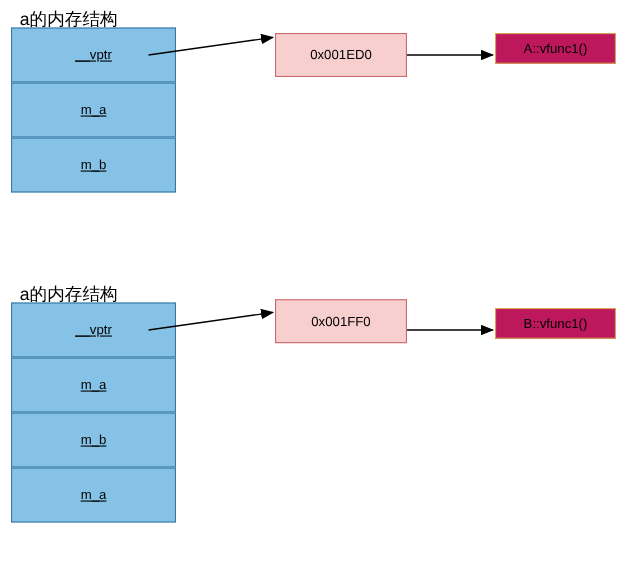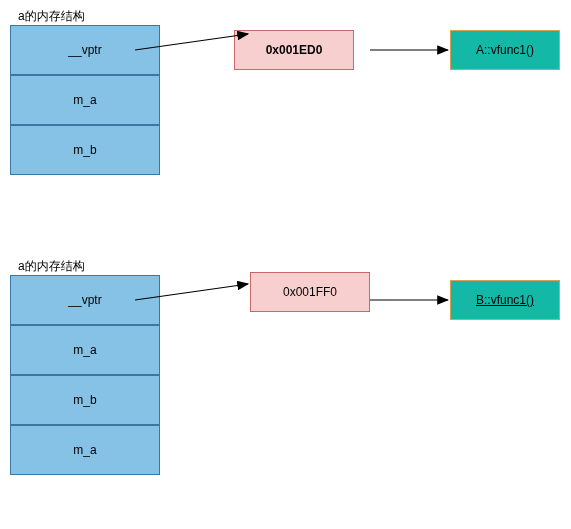--- a/index.html
+++ b/index.html
@@ -8,82 +8,83 @@
     width: 571px;
     height: 529px;
     background: #ffffff;
     font-family: Arial, "Microsoft YaHei", sans-serif;
     font-size: 12px;
     color: #000;
     position: relative;
   }
   .title {
     position: absolute;
-    font-size: 12px;
+    font-size: 16px;
   }
   .box {
     position: absolute;
     display: flex;
     align-items: center;
     justify-content: center;
     box-sizing: border-box;
     border: 1px solid;
     text-align: center;
     font-size: 12px;
   }
   .blue-box {
     background: #85C2E6;
     border-color: #3A78A3;
     width: 150px;
     height: 50px;
+    text-decoration: underline;
   }
   .pink-box {
     background: #F8CFCF;
     border-color: #C96A6A;
     width: 120px;
     height: 40px;
   }
   .orange-box {
-    background: #14b8a6;
+    background: #be185d;
     border-color: #D4A351;
     width: 110px;
-    height: 40px;
+    height: 28px;
   }
   svg.arrows {
     position: absolute;
     top: 0;
     left: 0;
     width: 571px;
     height: 529px;
     pointer-events: none;
   }
 </style>
 </head>
 <body>
 
 <div class="title" style="left:18px; top:8px;">a的内存结构</div>
 
 <div class="box blue-box" style="left:10px; top:25px;">__vptr</div>
 <div class="box blue-box" style="left:10px; top:75px;">m_a</div>
 <div class="box blue-box" style="left:10px; top:125px;">m_b</div>
 
-<div class="box pink-box" style="left:234px; top:30px;font-weight:bold;">0x001ED0</div>
+<div class="box pink-box" style="left:250px; top:30px;">0x001ED0</div>
 
 <div class="box orange-box" style="left:450px; top:30px;">A::vfunc1()</div>
 
 <div class="title" style="left:18px; top:258px;">a的内存结构</div>
 
 <div class="box blue-box" style="left:10px; top:275px;">__vptr</div>
 <div class="box blue-box" style="left:10px; top:325px;">m_a</div>
 <div class="box blue-box" style="left:10px; top:375px;">m_b</div>
 <div class="box blue-box" style="left:10px; top:425px;">m_a</div>
 
 <div class="box pink-box" style="left:250px; top:272px;">0x001FF0</div>
 
-<div class="box orange-box" style="left:450px; top:280px;text-decoration:underline;">B::vfunc1()</div>
+<div class="box orange-box" style="left:450px; top:280px;">B::vfunc1()</div>
 
 <svg class="arrows">
   <defs>
     <marker id="arrowhead" markerWidth="10" markerHeight="8" refX="9" refY="4" orient="auto" markerUnits="strokeWidth">
       <path d="M0,0 L10,4 L0,8 Z" fill="#000"></path>
     </marker>
   </defs>
 
   <line x1="135" y1="50" x2="248" y2="34" stroke="#000" stroke-width="1.2" marker-end="url(#arrowhead)"></line>
 

